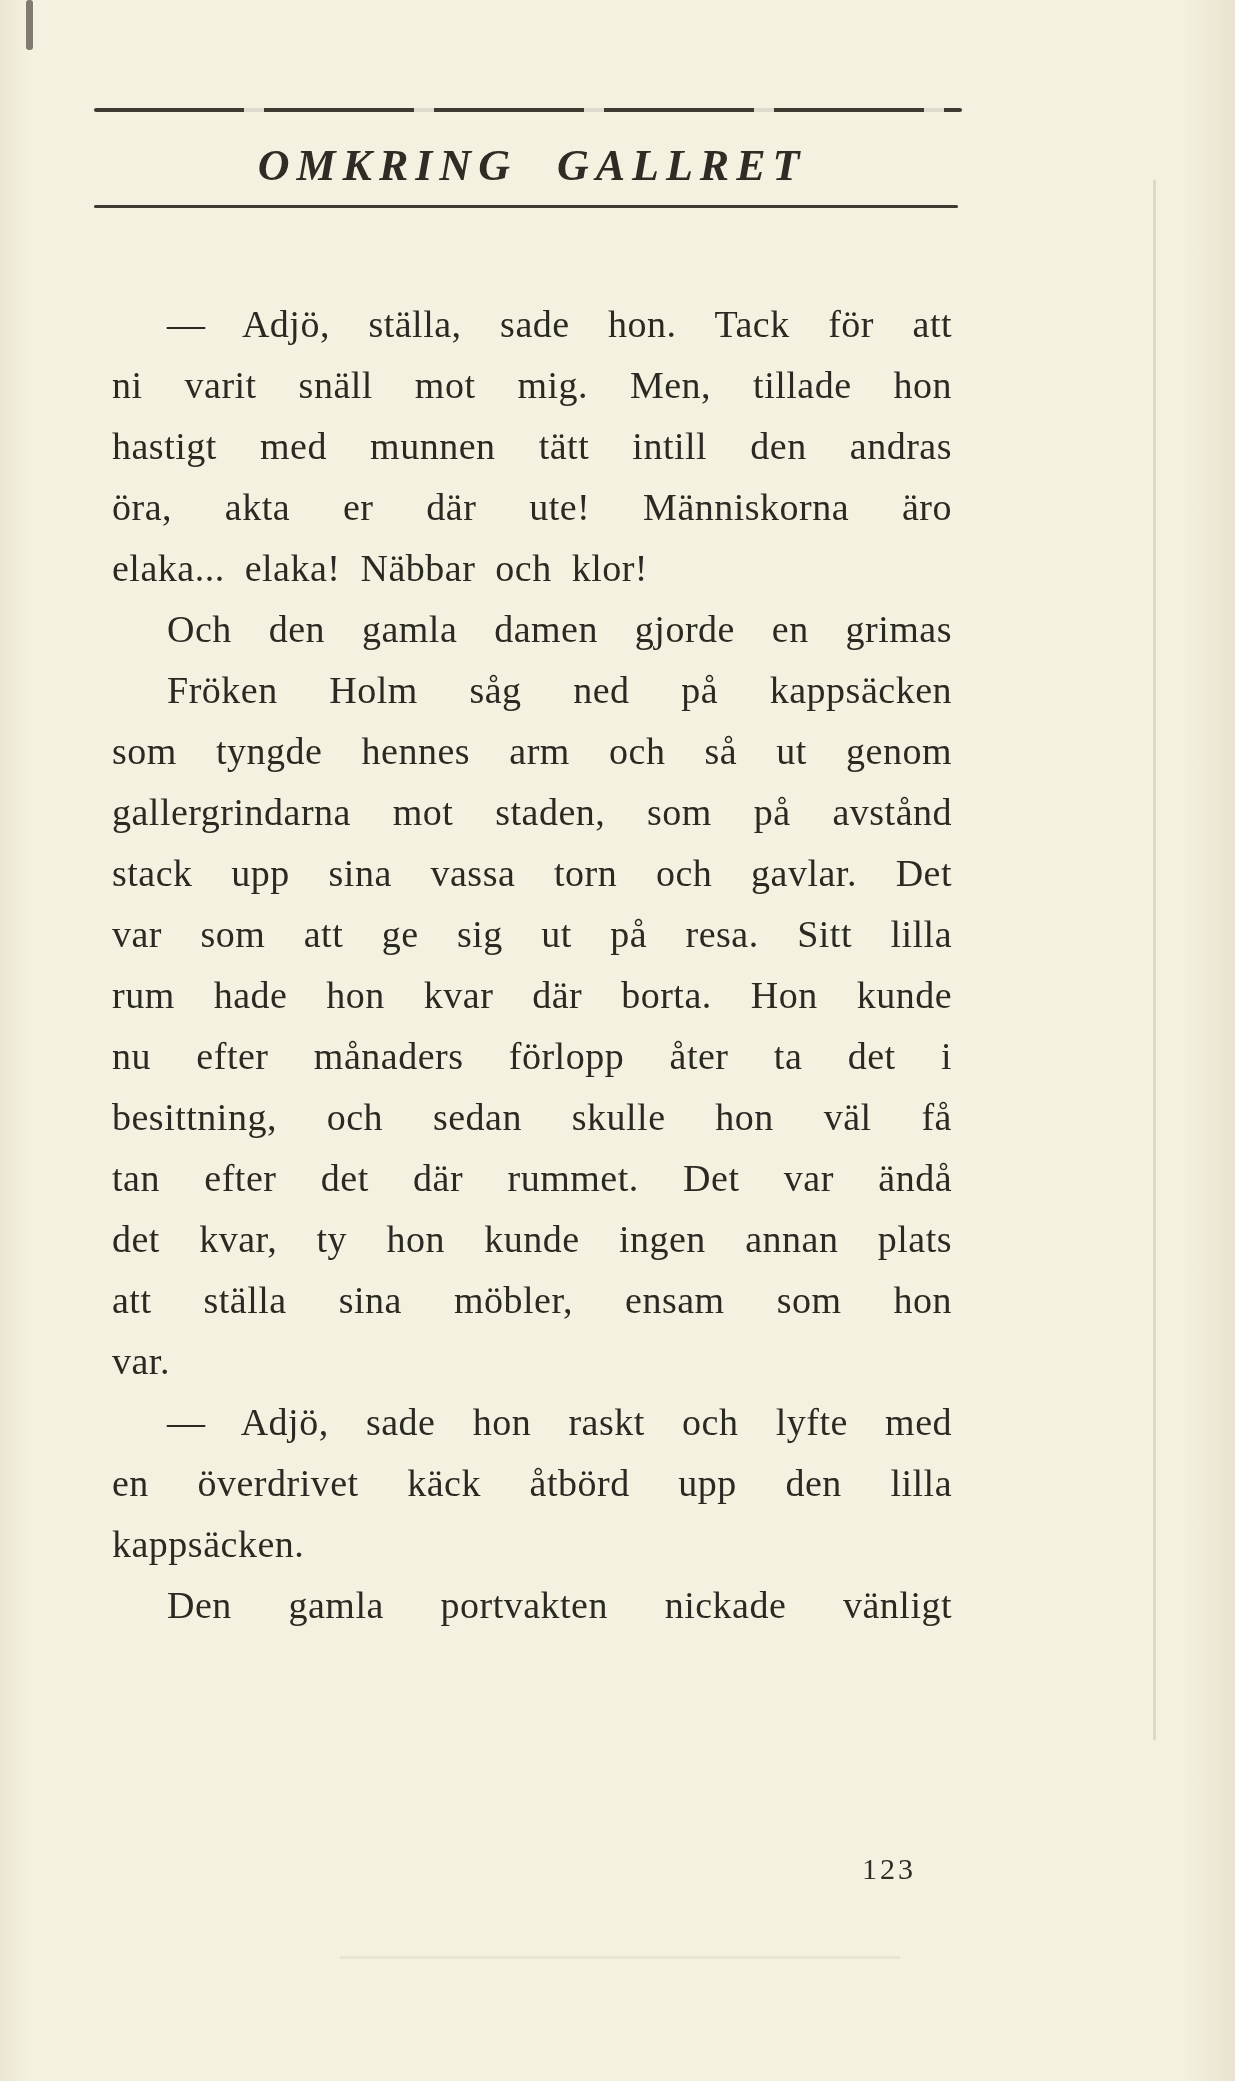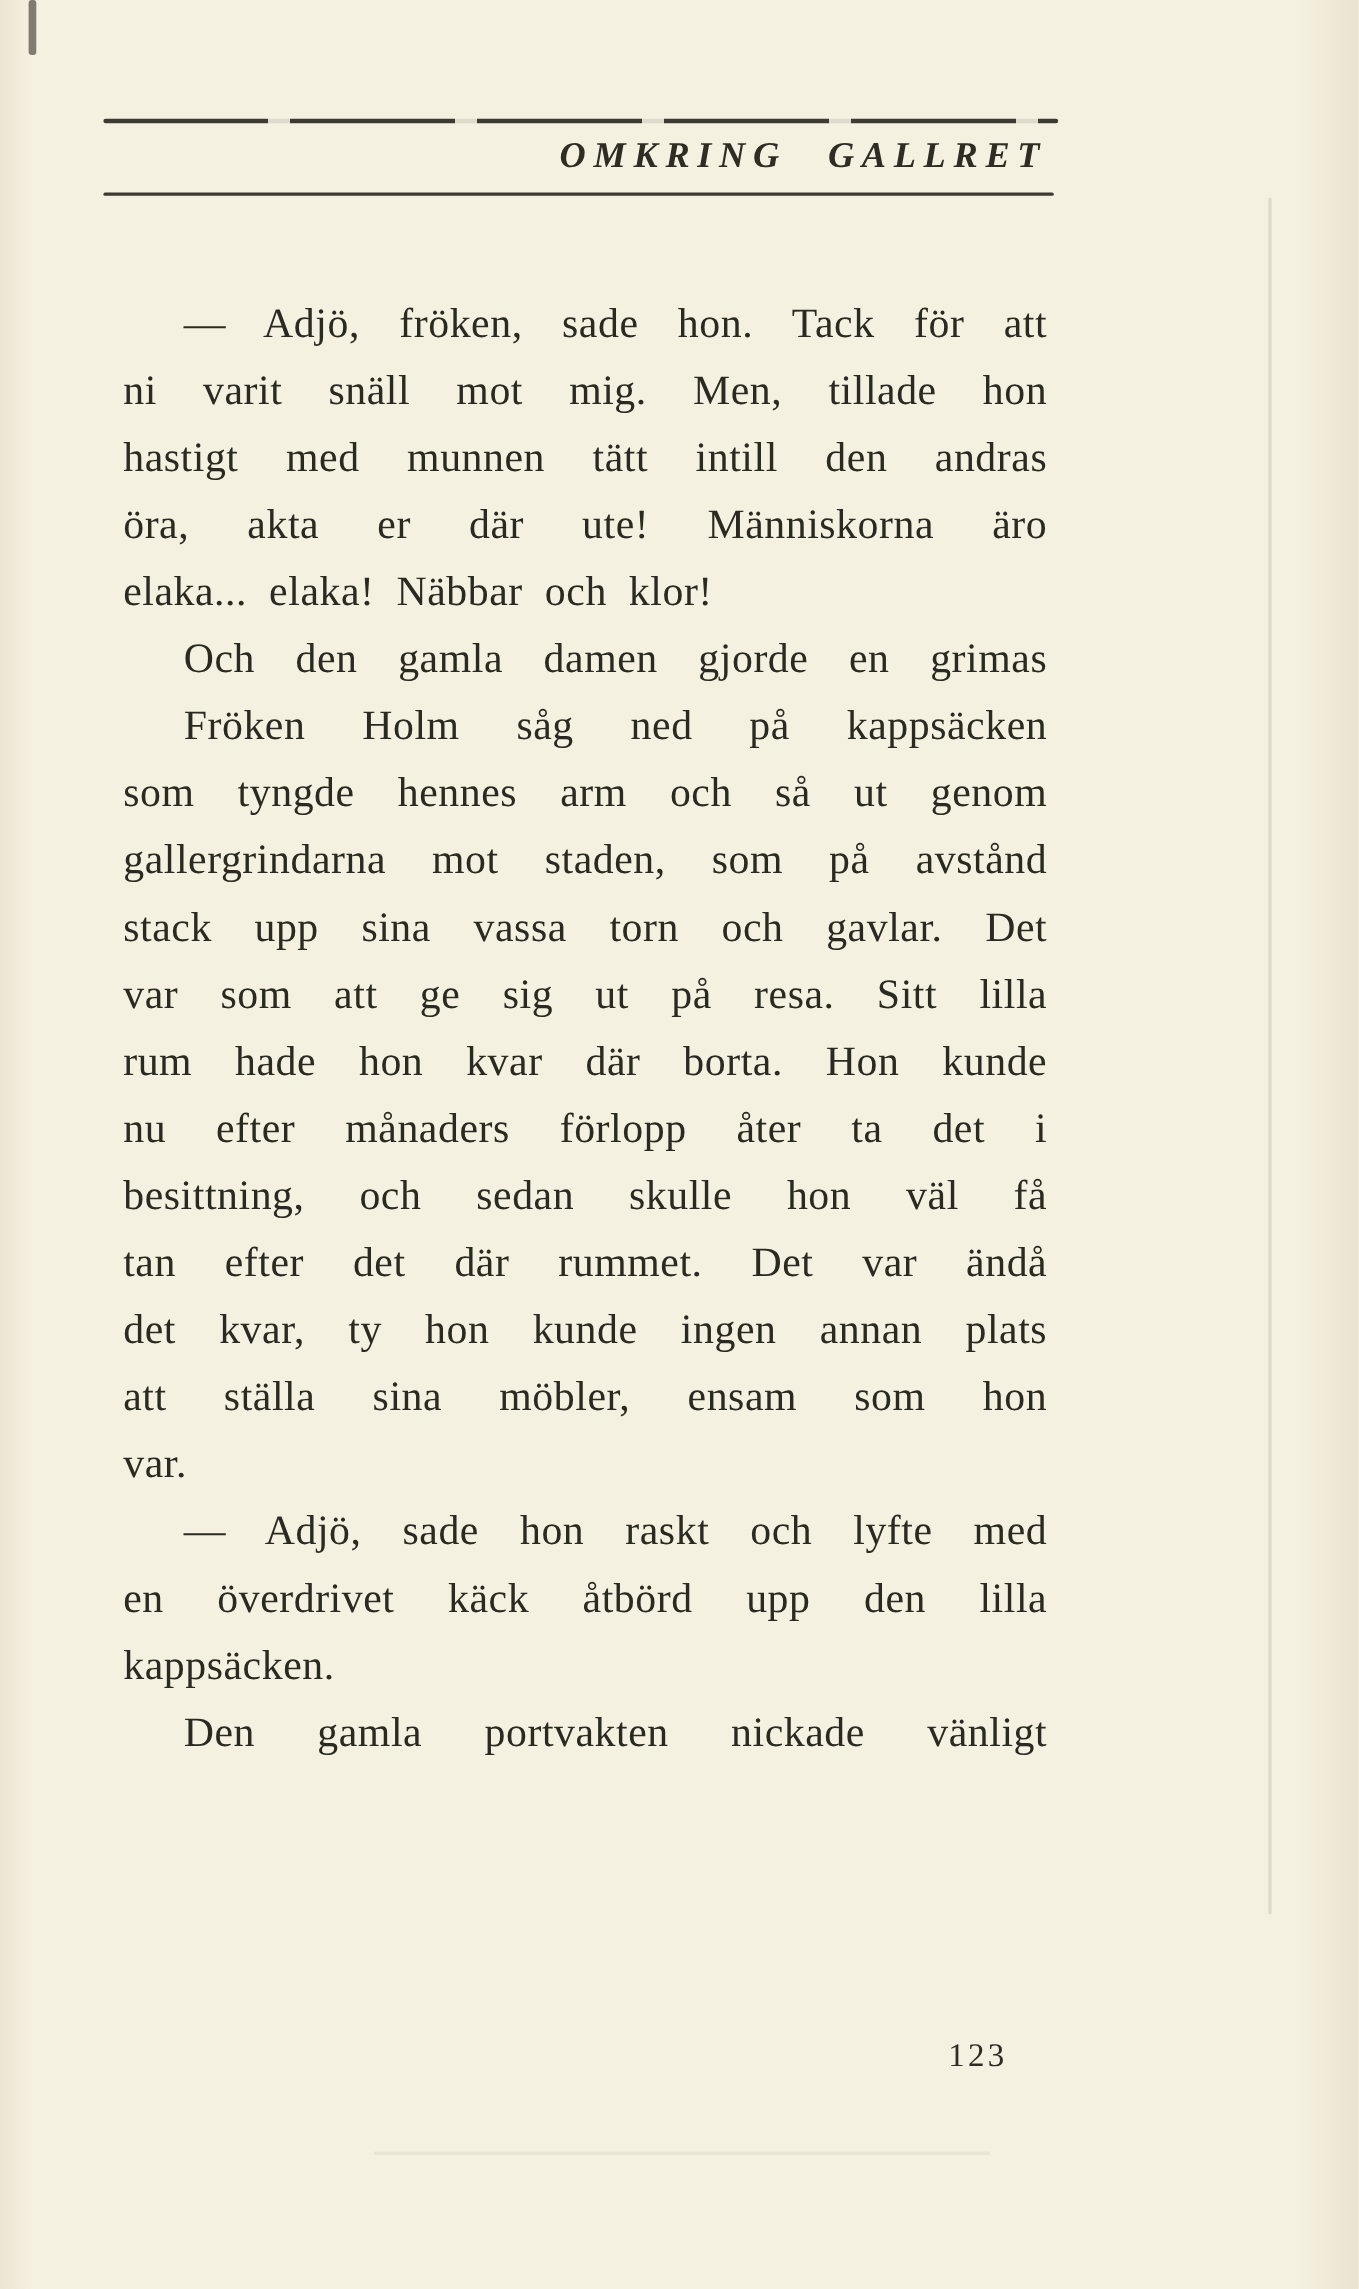--- a/index.html
+++ b/index.html
@@ -32,25 +32,25 @@
   .rule-top {
     height: 4px;
     margin-left: -18px;
     margin-right: -10px;
     background: repeating-linear-gradient(90deg,
       #3c3a31 0px, #3c3a31 150px,
       rgba(60,58,49,0.12) 150px, rgba(60,58,49,0.12) 170px);
     border-radius: 2px;
   }
   .running-title {
-    margin-top: 12px;
-    text-align: right;
+    margin-top: 28px;
+    text-align: center;
     font-style: italic;
     font-weight: bold;
-    font-size: 33px;
+    font-size: 44px;
     letter-spacing: 7px;
     word-spacing: 22px;
     color: #2e2c24;
   }
   .rule-bottom {
     height: 3px;
     margin-top: 14px;
     margin-left: -18px;
     margin-right: -6px;
     background: #3c3a31;
@@ -119,21 +119,21 @@
   <div class="artifact-corner"></div>
   <div class="artifact-edge"></div>
   <div class="artifact-smudge"></div>
 
   <div class="text-block">
     <div class="rule-top"></div>
     <div class="running-title">OMKRING GALLRET</div>
     <div class="rule-bottom"></div>
 
     <div class="body-text">
-        <div class="line first">— Adjö, fröken, sade hon. Tack för att</div>
+        <div class="line first">— Adjö, ställa, sade hon. Tack för att</div>
         <div class="line">ni varit snäll mot mig. Men, tillade hon</div>
         <div class="line">hastigt med munnen tätt intill den andras</div>
         <div class="line">öra, akta er där ute! Människorna äro</div>
         <div class="line lastline">elaka... elaka! Näbbar och klor!</div>
         <div class="line first">Och den gamla damen gjorde en grimas</div>
         <div class="line first">Fröken Holm såg ned på kappsäcken</div>
         <div class="line">som tyngde hennes arm och så ut genom</div>
         <div class="line">gallergrindarna mot staden, som på avstånd</div>
         <div class="line">stack upp sina vassa torn och gavlar. Det</div>
         <div class="line">var som att ge sig ut på resa. Sitt lilla</div>

